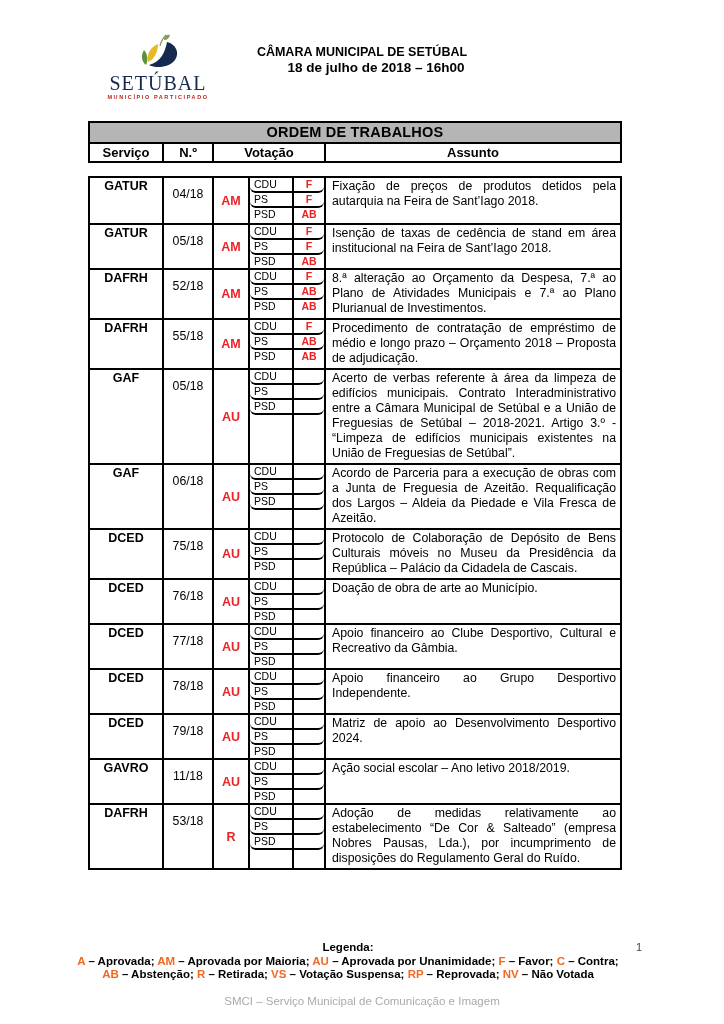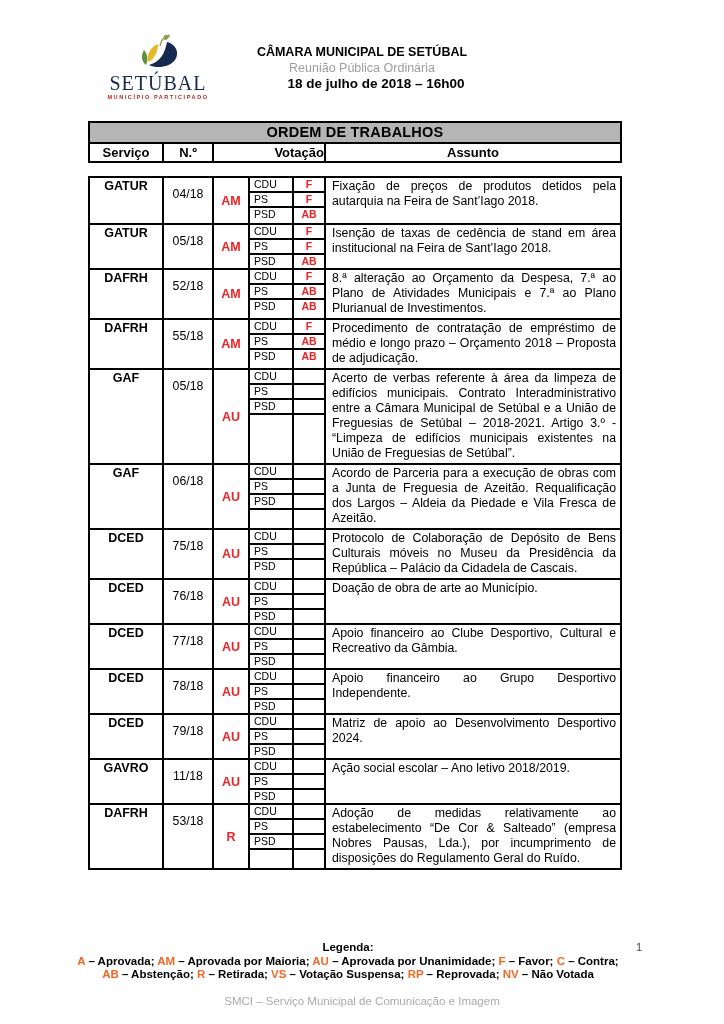--- a/index.html
+++ b/index.html
@@ -31,21 +31,21 @@
   .title-bar{
     background:var(--header-gray-bg,#b5b5b5);
     border-bottom:2px solid #000;
     font-weight:700;font-size:14.5px;text-align:center;
     height:19px;line-height:19px;letter-spacing:.2px;
   }
   .col-head{display:flex;height:17px;line-height:17px;font-weight:700;font-size:13px;text-align:center;border-radius:7px;}
   .col-head>div{box-sizing:border-box;}
   .hc-serv{width:74px;border-right:2px solid #000;}
   .hc-num{width:50px;border-right:2px solid #000;}
-  .hc-vot{width:112px;border-right:2px solid #000;text-align:right;}
+  .hc-vot{width:112px;border-right:2px solid #000;}
   .hc-ass{flex:1;}
   .doc-table-body{border:2px solid #000;box-sizing:border-box;margin-top:13px;}
   .agenda-row{display:flex;min-height:45px;box-sizing:border-box;}
   .agenda-row + .agenda-row{border-top:2px solid #000;}
   .agenda-row .cell{box-sizing:border-box;}
   .cell.servico{
     width:74px;border-right:2px solid #000;
     font-weight:700;font-size:12.5px;text-align:center;padding-top:1px;line-height:15px;
   }
   .cell.num{
@@ -57,21 +57,21 @@
     display:flex;align-items:center;justify-content:center;
     font-weight:700;font-size:12.5px;color:var(--result-red,#ed2224);
   }
   .votes-area{
     width:76px;border-right:2px solid #000;box-sizing:border-box;
     position:relative;
   }
   .votes-area::before{
     content:'';position:absolute;left:42px;top:0;bottom:0;width:2px;background:#000;
   }
-  .vote-subrow{display:flex;height:13px;border-bottom:2px solid #000;}
+  .vote-subrow{display:flex;height:13px;border-bottom:2px solid #000;border-radius:6px;}
   .agenda-row.flush .vote-subrow:nth-child(3){border-bottom:none;}
   .vote-subrow .party{
     width:44px;box-sizing:border-box;padding-left:4px;
     font-size:10.5px;line-height:13px;
   }
   .vote-subrow .vote{
     flex:1;text-align:center;font-size:10.5px;line-height:13px;
     font-weight:700;color:var(--result-red,#ed2224);
   }
   .cell.assunto{
@@ -101,21 +101,20 @@
     <path d="M16 28 C 14 19, 20 12, 26 10 C 26 17, 23 25, 16 28 Z" fill="#e5b927"></path>
     <path d="M14 31 C 9 27, 9 21, 12 16 C 16 20, 16 27, 14 31 Z" fill="#5d8f3c"></path>
     <path d="M17 31 C 29 28, 33 18, 35 8 C 44 10, 48 19, 43 26 C 38 33, 25 35, 17 31 Z" fill="#16294f"></path>
   </svg>
   <div class="wordmark">SETÚBAL</div>
   <div class="tagline">MUNICÍPIO PARTICIPADO</div>
 </div>
 
 <div class="head-center">
   <div class="org">CÂMARA MUNICIPAL DE SETÚBAL</div>
-  <div class="muted">Reunião Pública Ordinária</div>
   <div class="dt">18 de julho de 2018 – 16h00</div>
 </div>
 
 <div class="content">
   <div class="doc-table-head">
     <div class="title-bar">ORDEM DE TRABALHOS</div>
     <div class="col-head">
       <div class="hc-serv">Serviço</div>
       <div class="hc-num">N.º</div>
       <div class="hc-vot">Votação</div>

